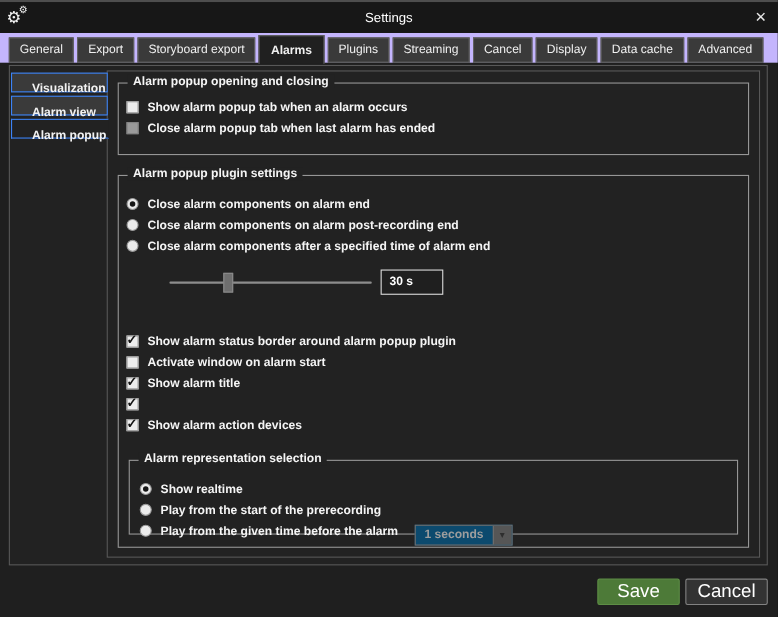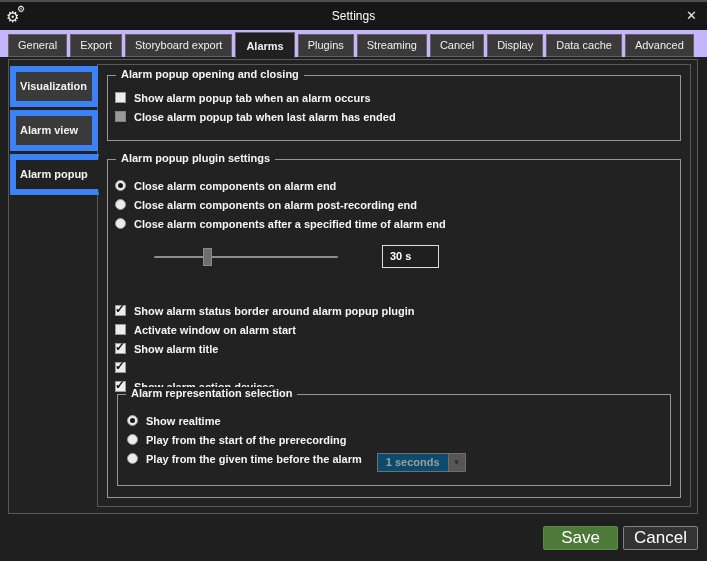--- a/index.html
+++ b/index.html
@@ -24,56 +24,56 @@
          padding:4px 9px 5px; margin-right:3px; white-space:nowrap; }
   .tab.active { background:#202020; font-weight:bold; padding:7px 10px 6px;
                 border-bottom:none; margin-bottom:-1px; position:relative; z-index:3; }
 
   
   .page { position:absolute; left:8px; right:9px; top:57px; bottom:47px;
           border:1px solid #585858; background:#222222; }
 
   
   .sidetabs { position:absolute; left:1px; top:6px; width:88px; z-index:2; }
-  .sidetab { height:41px; line-height:28px; padding-left:4px; background:#3a3a3a;
-             border:6px solid #3b82f6; margin-bottom:3px; color:#f2f2f2;
+  .sidetab { height:18px; line-height:28px; padding-left:18px; background:#3a3a3a;
+             border:1px solid #3b82f6; margin-bottom:3px; color:#f2f2f2;
              font-size:11px; font-weight:bold; white-space:nowrap; }
   .sidetab.active { background:#222222; border-right:1px solid #222222; width:89px; }
 
   
   .panel { position:absolute; left:88px; top:4px; right:6px; bottom:6px;
            border:1px solid #585858; background:#222222; }
 
   
   .fieldset { position:absolute; border:1px solid #969696; }
   .legend { position:absolute; top:-8px; left:8px; background:#222222; padding:0 5px;
             color:#f5f5f5; font-size:11px; font-weight:bold; white-space:nowrap; }
   .fs-open  { left:9px; right:9px; top:10px; height:66px; }
   .fs-plugin{ left:9px; right:9px; top:94px; bottom:8px; }
-  .fs-repr  { left:9px; right:9px; bottom:11px; height:92px; }
+  .fs-repr  { left:9px; right:9px; bottom:11px; height:68px; }
 
   
   .row { display:flex; align-items:flex-start; gap:8px; height:19px; }
   .lbl { color:#f5f5f5; font-size:11px; font-weight:bold; white-space:nowrap; }
 
   
   .cb { width:11px; height:11px; flex:0 0 11px; background:#ededed;
         border:1px solid #9a9a9a; position:relative; }
   .cb.checked::after { content:"✓"; position:absolute; left:-1px; top:-4px;
                        color:#121212; font-size:12px; font-weight:bold; }
   .cb.disabled { background:#b9b9b9; opacity:.8; }
 
   
   .rd { width:11px; height:11px; flex:0 0 11px; background:#ececec;
         border:1px solid #9a9a9a; border-radius:50%; position:relative; }
   .rd.selected::after { content:""; position:absolute; inset:2px; border-radius:50%;
                         background:#161616; }
 
   
-  .slider-row { position:absolute; left:46px; top:85px; display:flex; align-items:center;gap:36px; }
+  .slider-row { position:absolute; left:46px; top:85px; display:flex; align-items:center; }
   .slider { position:relative; width:184px; height:18px; }
   .slider-track { position:absolute; left:0; right:0; top:8px; height:2px;
                   background:#8d8d8d; border-radius:2px; }
   .slider-thumb { position:absolute; top:0; width:9px; height:18px; background:#6f6f6f;
                   border:1px solid #8a8a8a; margin-left:-4px; }
   .slider-value { margin-left:8px; width:57px; height:23px; border:1px solid #dcdcdc;
                   background:#1f1f1f; color:#ffffff; font-size:11px; font-weight:bold;
                   line-height:21px; padding-left:7px; }
 
   

